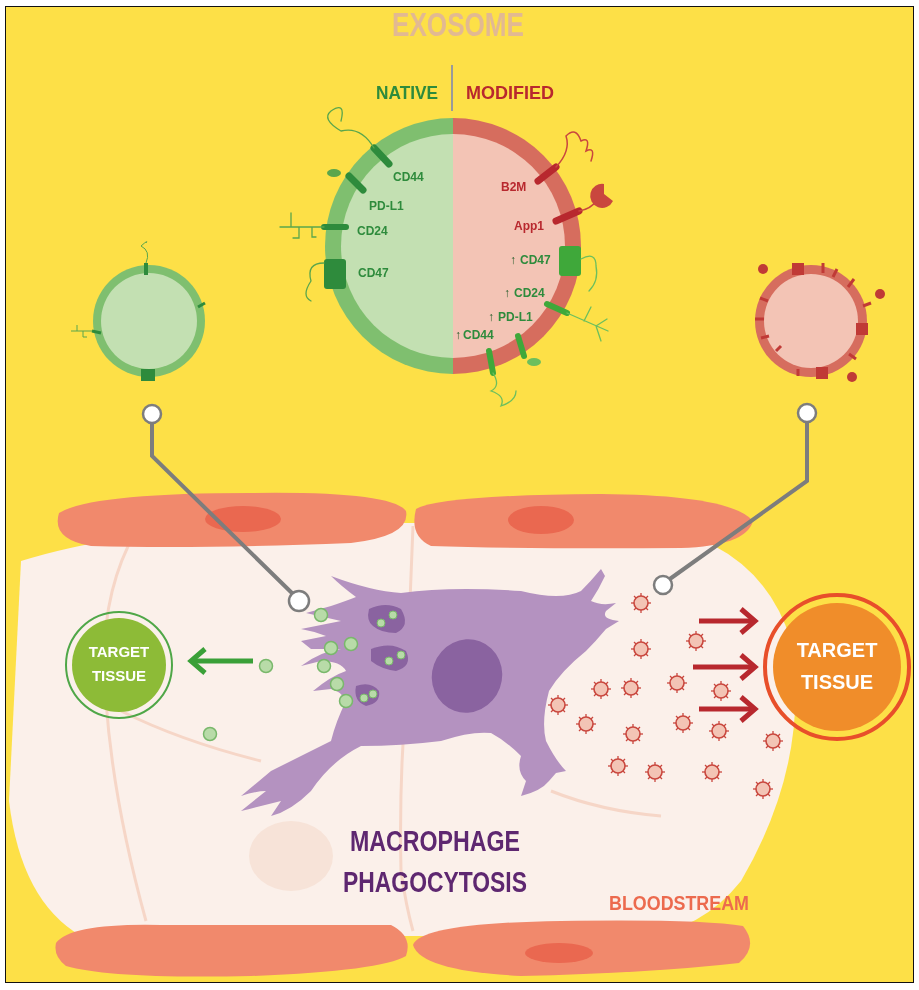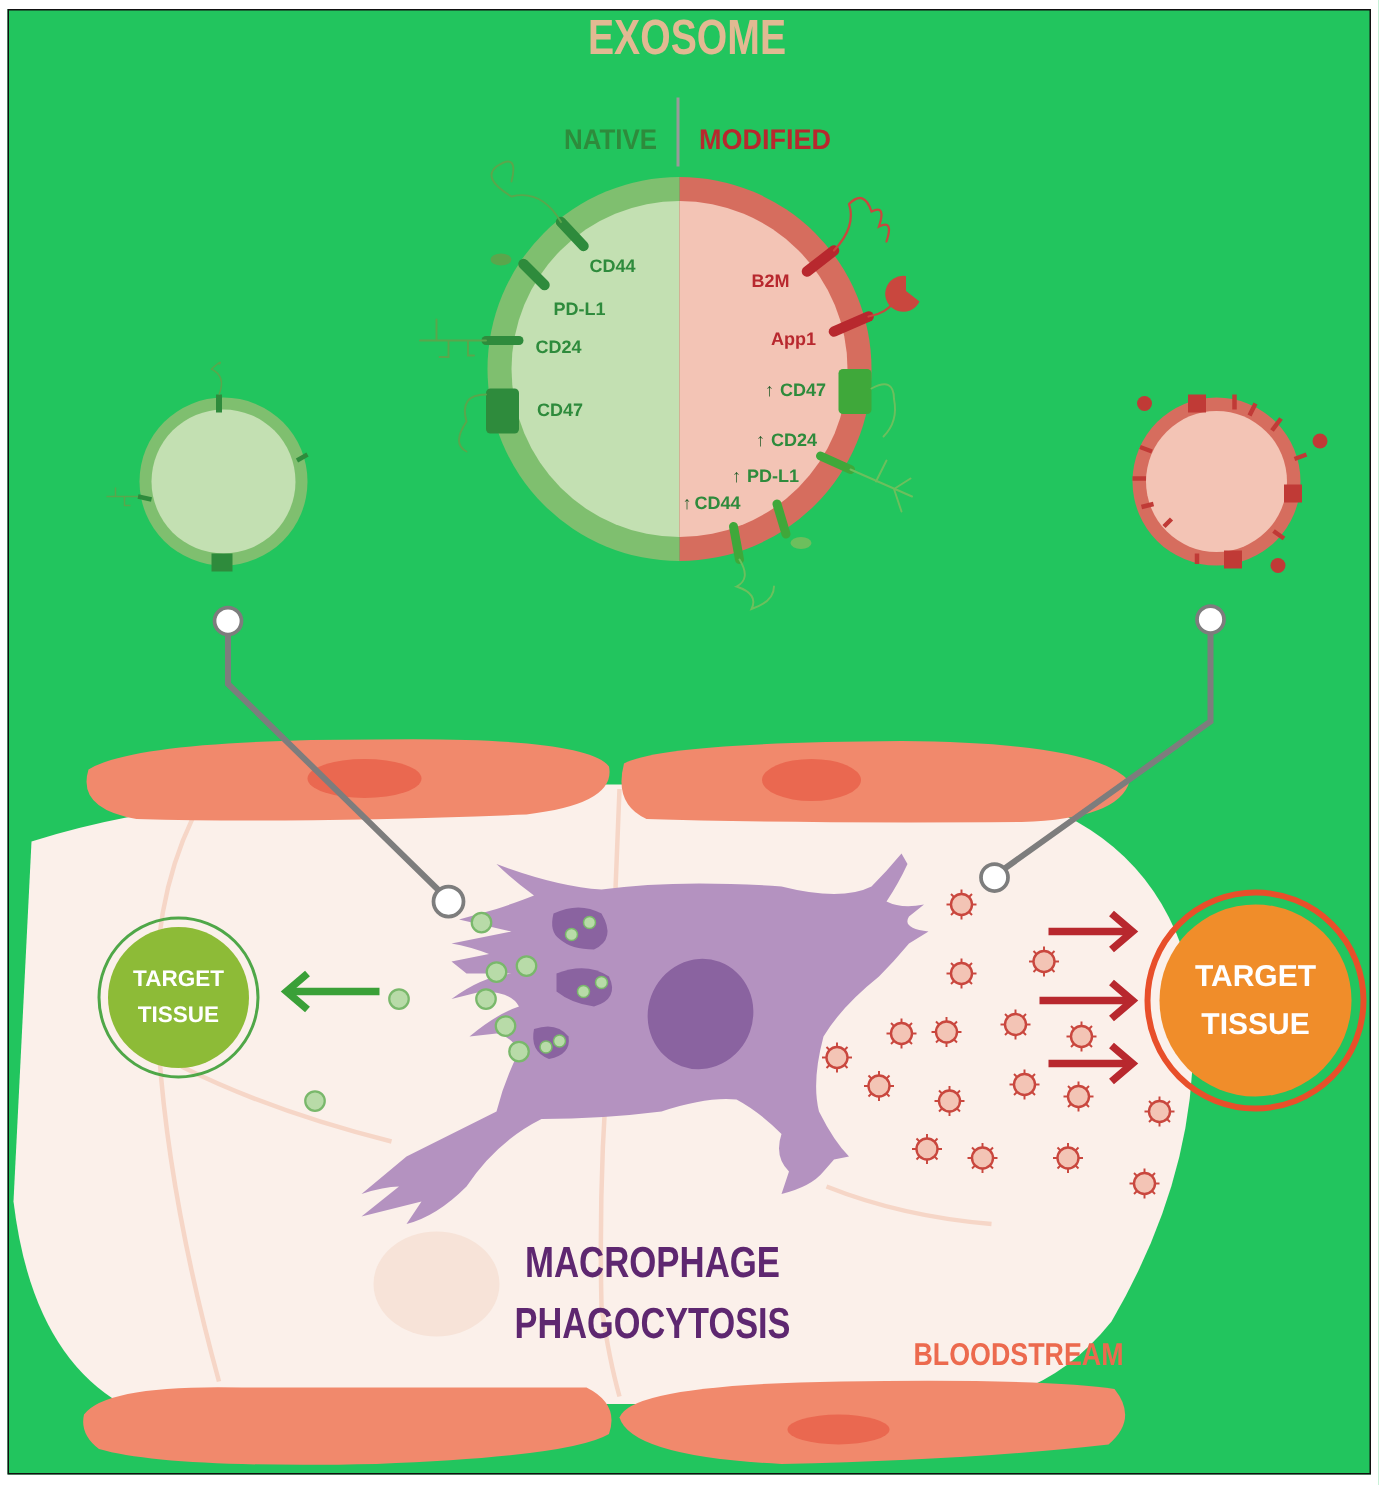--- a/index.html
+++ b/index.html
@@ -1,17 +1,17 @@
 <!DOCTYPE html>
 <html><head>
 <meta charset="utf-8">
 <style>
   html, body { margin: 0; padding: 0; background: #ffffff; }
   body { width: 919px; height: 990px; position: relative; overflow: hidden; font-family: "Liberation Sans", sans-serif; }
-  #frame { position: absolute; left: 5px; top: 6px; width: 907px; height: 975px; border: 1.5px solid #111; background: #22c55e; overflow: hidden; text-align: center; }
+  #frame { position: absolute; left: 5px; top: 6px; width: 907px; height: 975px; border: 1.5px solid #111; background: #fde047; overflow: hidden; text-align: center; }
   svg { position: absolute; left: 0; top: 0; }
   .lbl { font-family: "Liberation Sans", sans-serif; font-weight: bold; }
   .cond { font-family: "Liberation Sans Narrow", "Liberation Sans", sans-serif; }
 </style>
 </head>
 <body>
 
 <div id="frame">
 <svg width="907" height="975" viewBox="5 6 907 975" xmlns="http://www.w3.org/2000/svg">
   <defs>

